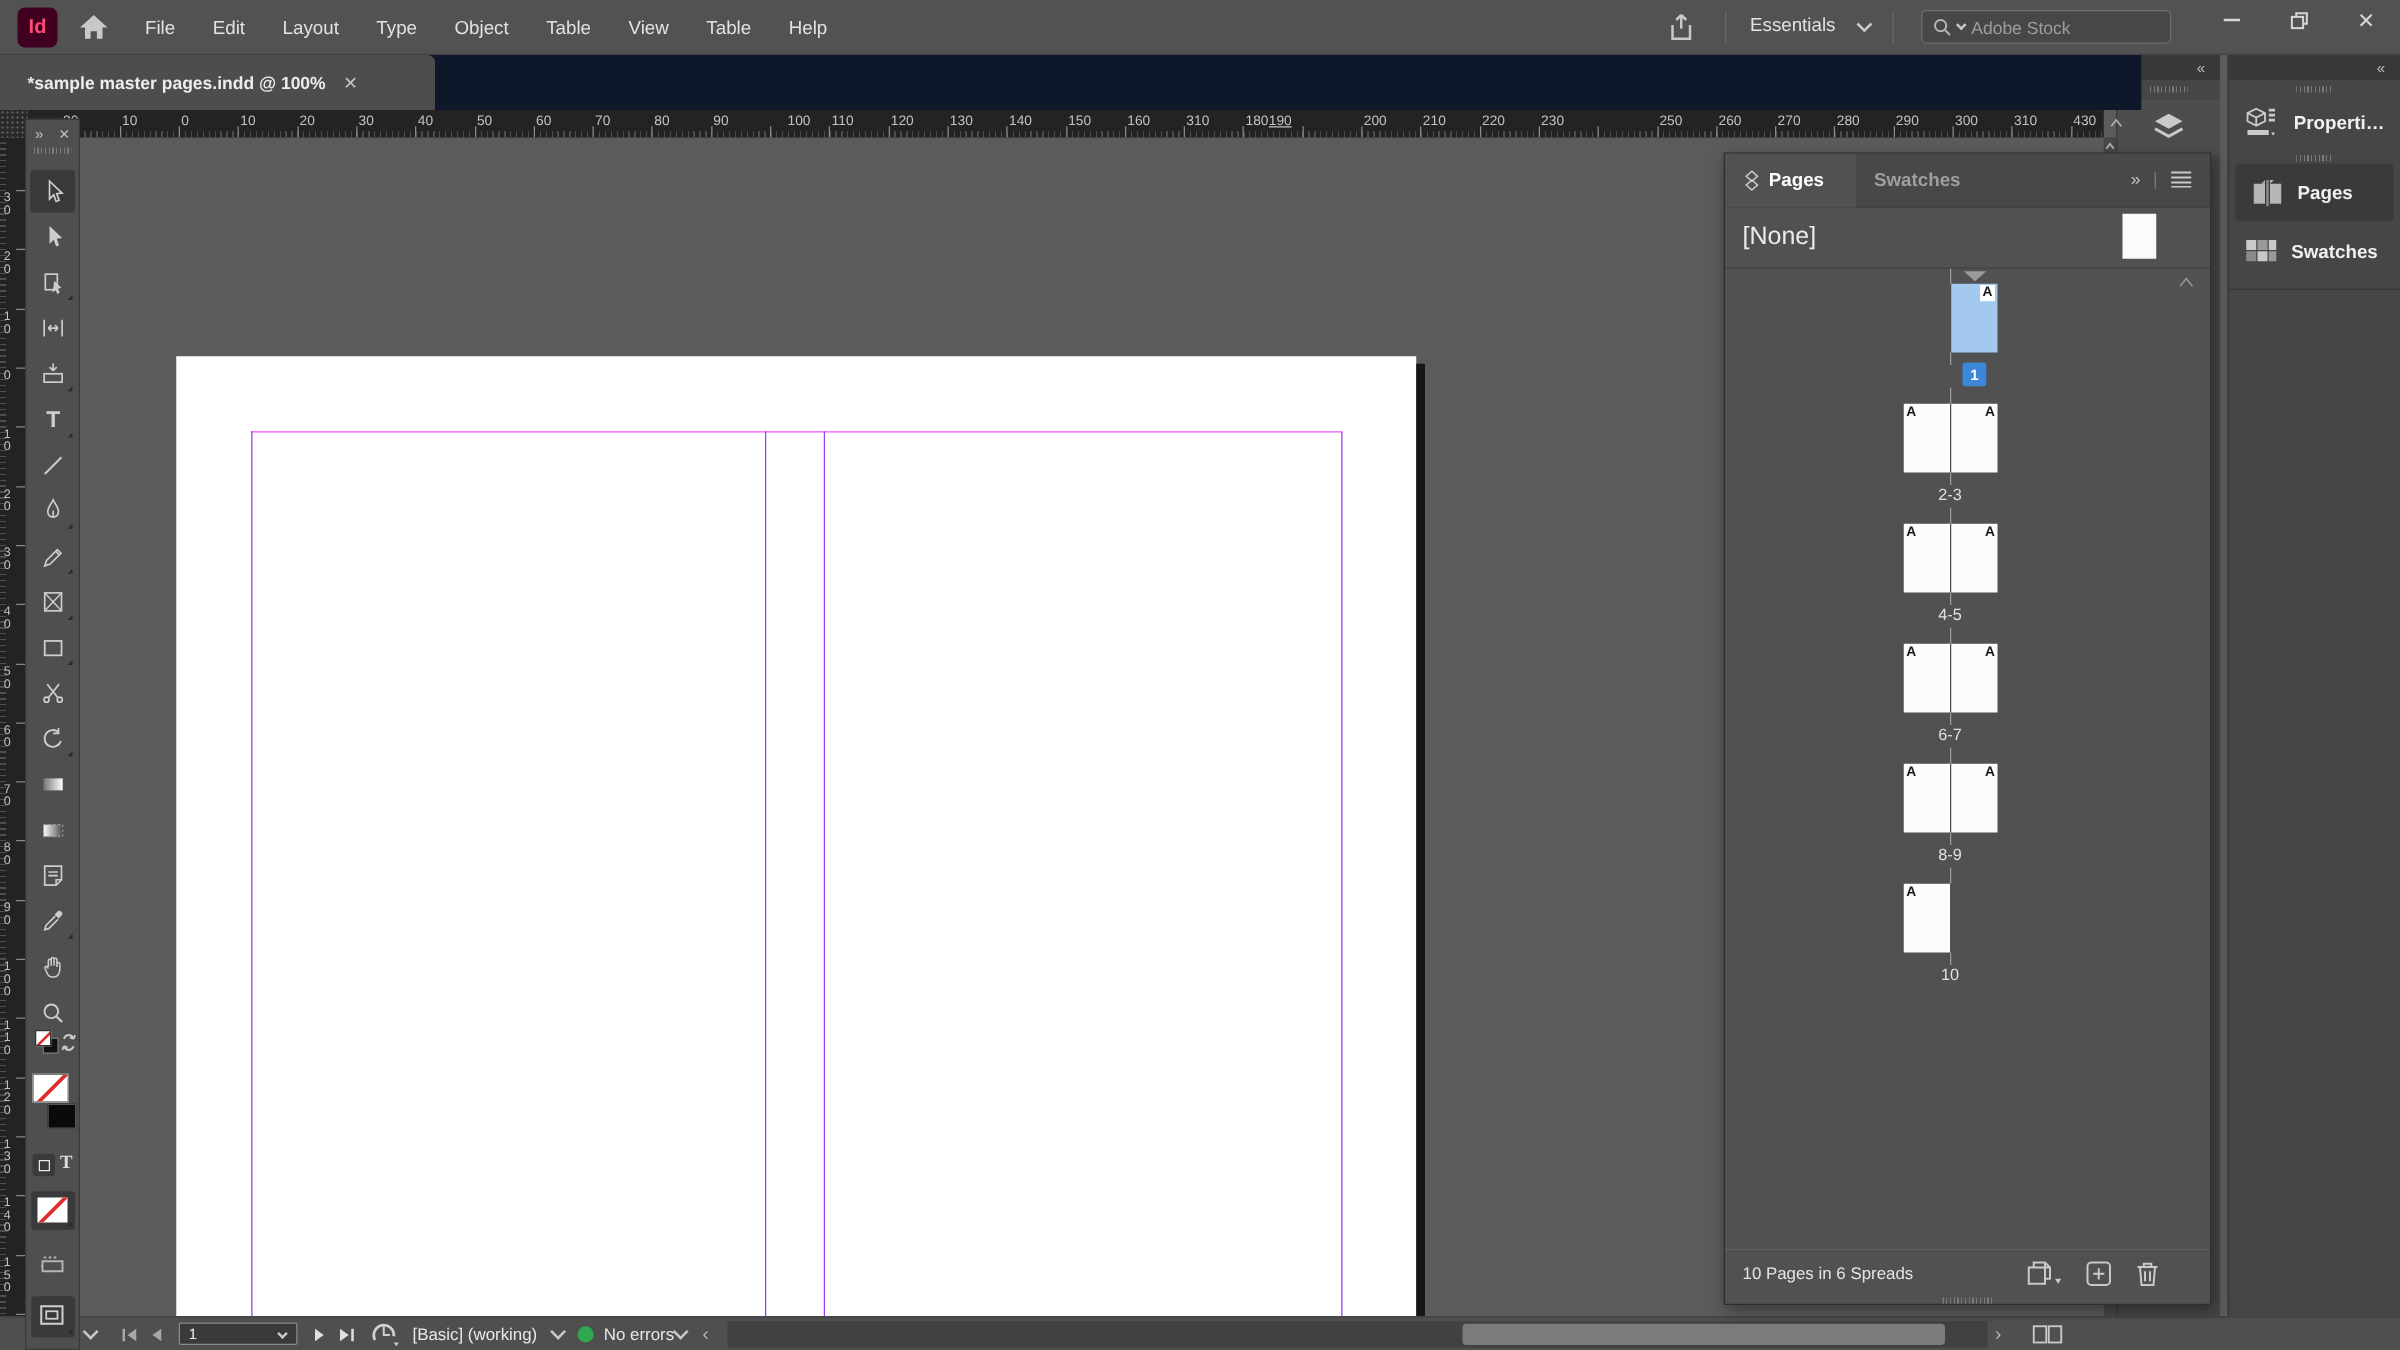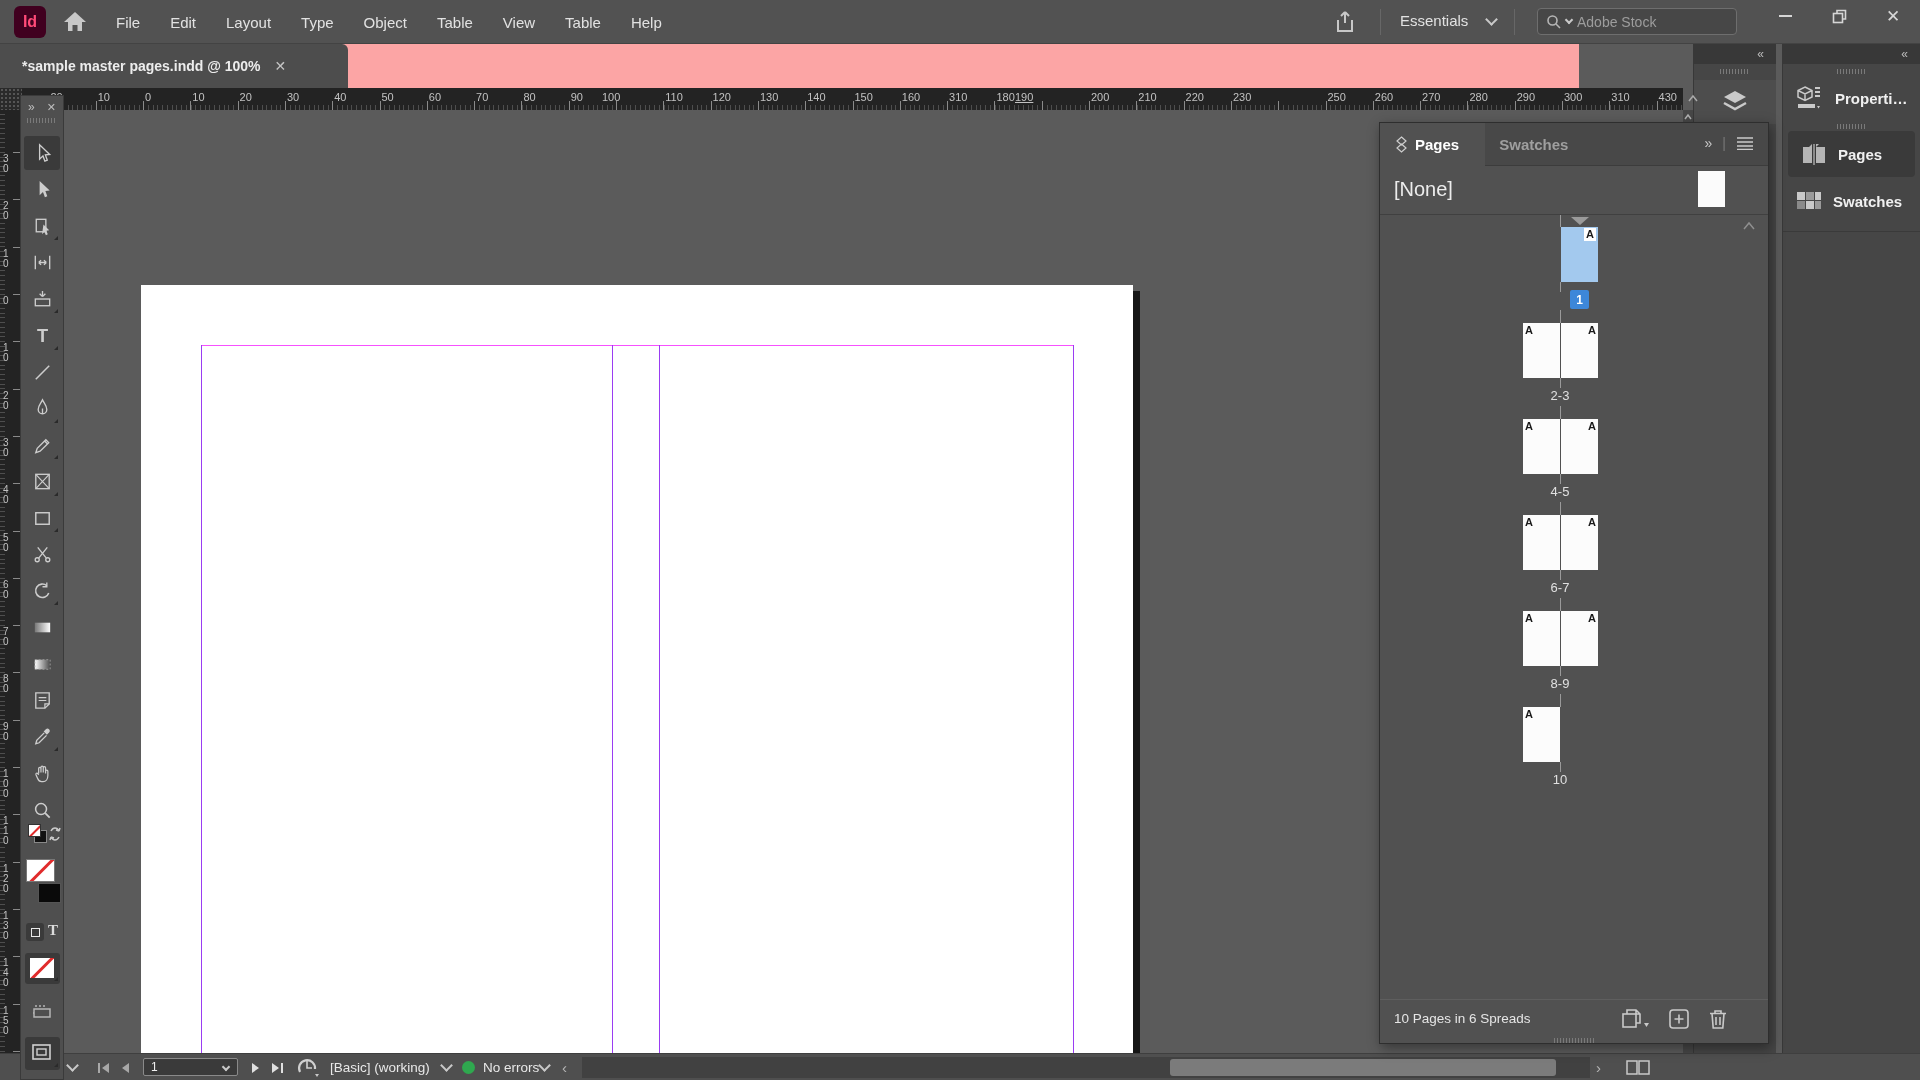--- a/index.html
+++ b/index.html
@@ -17,21 +17,21 @@
   #workspace{color:#e2e2e2;font-size:15px;top:12px;}
   .chev{width:9px;height:9px;border-right:2px solid #c9c9c9;border-bottom:2px solid #c9c9c9;transform:rotate(45deg);}
   #searchbox{left:1537px;top:8px;width:200px;height:27px;background:#474747;border:1px solid #6e6e6e;border-radius:4px;
     display:flex;align-items:center;padding:0 8px;gap:5px;}
   #search-placeholder{color:#9d9d9d;font-size:14px;}
   .winbtn{top:0;width:54px;height:32px;display:flex;align-items:center;justify-content:center;color:#d6d6d6;}
   
   #strip-blue{left:800px;top:0;width:48px;height:3px;background:#2e7cd6;}
   #strip-gray{left:1046px;top:0;width:158px;height:2px;background:#8d8d8d;}
   
-  #tabbar{left:0;top:44px;width:1579px;height:44px;background:#fca5a5;z-index:29;}
+  #tabbar{left:0;top:44px;width:1713px;height:44px;background:#0f172a;z-index:29;}
   #doctab{left:0;top:0;width:348px;height:44px;background:#4d4d4d;border-radius:0 6px 0 0;display:flex;align-items:center;}
   #doctab-title{margin-left:22px;color:#ececec;font-size:14px;font-weight:bold;}
   #tab-close{margin-left:14px;color:#c4c4c4;font-size:14px;}
   
   #hruler{left:22px;top:88px;width:1661px;height:22px;background:#232323;overflow:hidden;z-index:10;
     background-image:repeating-linear-gradient(90deg,#4e4e4e 0 1px,transparent 1px 4.73px);
     background-size:100% 5px;background-repeat:no-repeat;background-position:3.15px bottom;}
   #vruler{left:0;top:110px;width:22px;height:943px;background:#232323;overflow:hidden;z-index:10;
     background-image:repeating-linear-gradient(180deg,#4e4e4e 0 1px,transparent 1px 4.73px);
     background-size:5px 100%;background-repeat:no-repeat;background-position:left 4.26px;}
@@ -138,21 +138,21 @@
       <div class="hlab" style="left: 359.5px;">50</div>
       <div class="htick" style="left: 404.8px;"></div>
       <div class="hlab" style="left: 406.8px;">60</div>
       <div class="htick" style="left: 452.1px;"></div>
       <div class="hlab" style="left: 454.1px;">70</div>
       <div class="htick" style="left: 499.4px;"></div>
       <div class="hlab" style="left: 501.4px;">80</div>
       <div class="htick" style="left: 546.7px;"></div>
       <div class="hlab" style="left: 548.7px;">90</div>
       <div class="htick" style="left: 594px;"></div>
-      <div class="hlab" style="left: 580px;">100</div>
+      <div class="hlab" style="left: 608px;">100</div>
       <div class="htick" style="left: 641.3px;"></div>
       <div class="hlab" style="left: 643.3px;">110</div>
       <div class="htick" style="left: 688.6px;"></div>
       <div class="hlab" style="left: 690.6px;">120</div>
       <div class="htick" style="left: 735.9px;"></div>
       <div class="hlab" style="left: 737.9px;">130</div>
       <div class="htick" style="left: 783.2px;"></div>
       <div class="hlab" style="left: 785.2px;">140</div>
       <div class="htick" style="left: 830.5px;"></div>
       <div class="hlab" style="left: 832.5px;">150</div>

